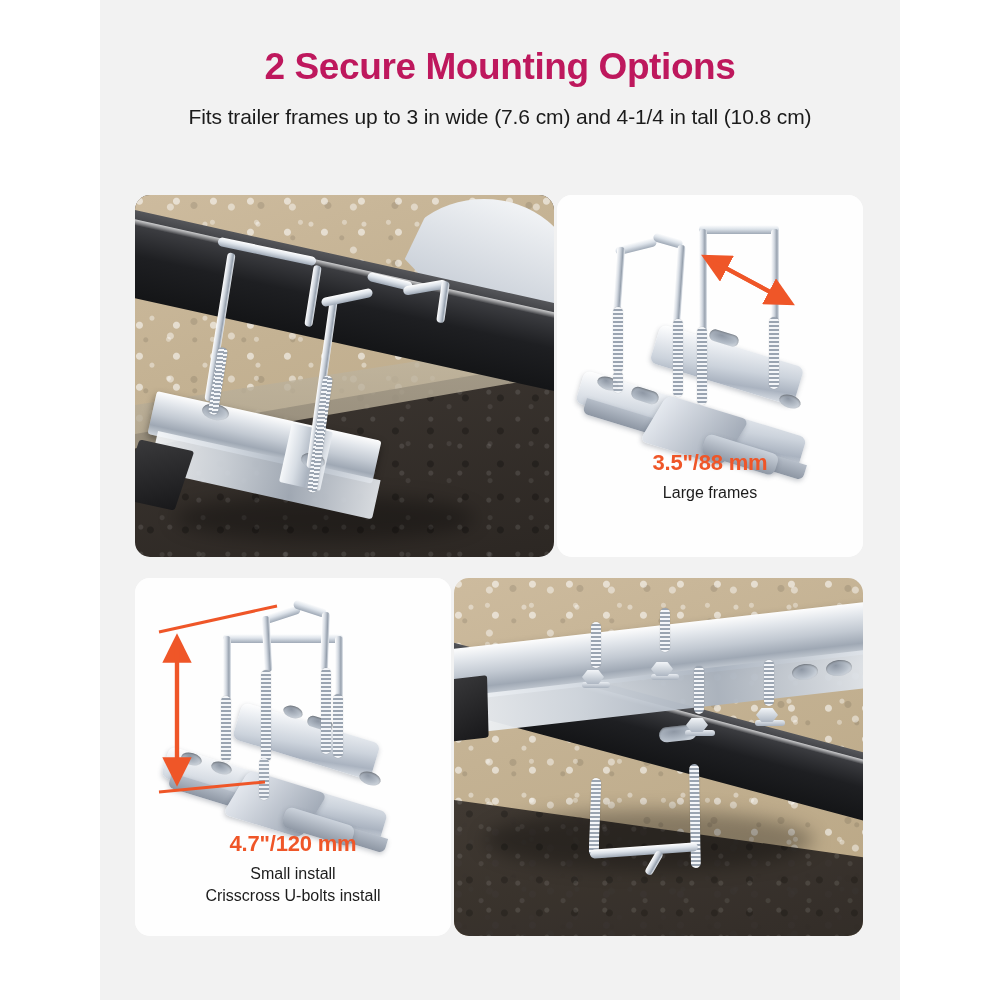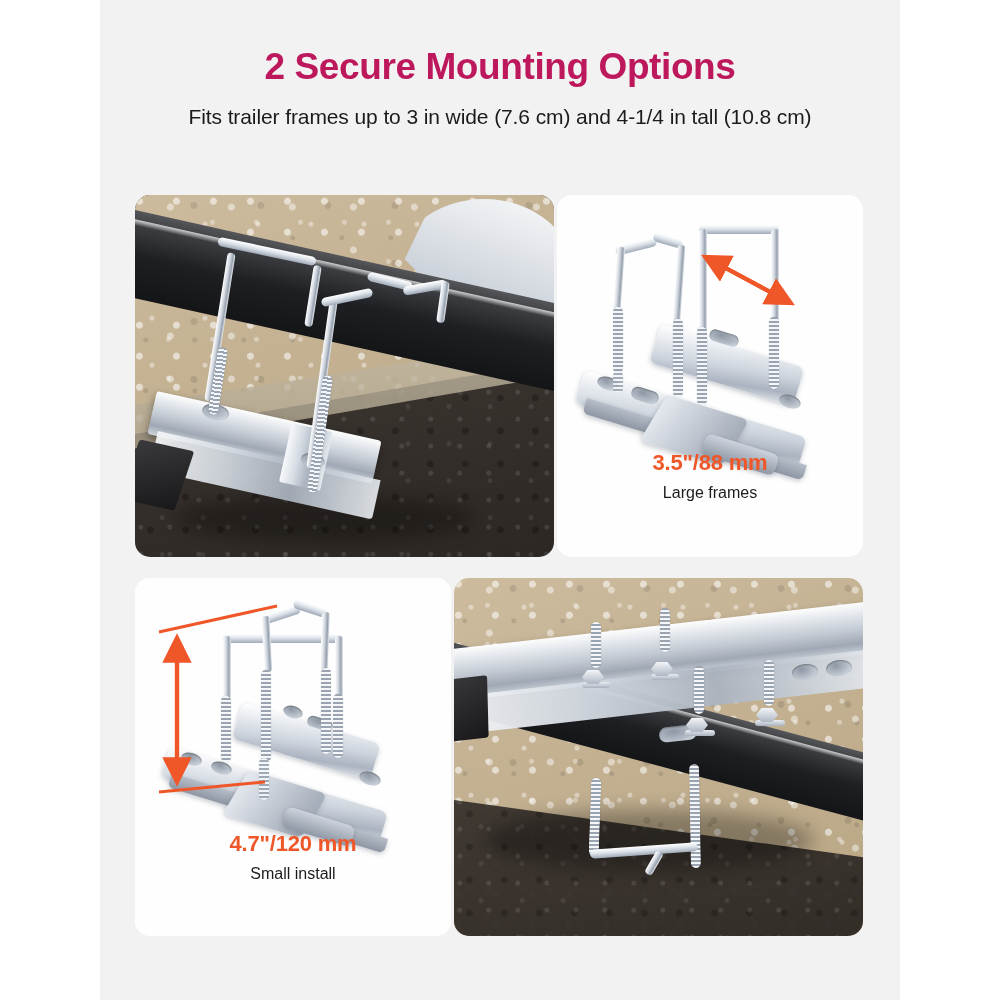--- a/index.html
+++ b/index.html
@@ -283,20 +283,21 @@
           <line x1="6" y1="188" x2="112" y2="178" stroke="#ef5628" stroke-width="3"></line>
           <line x1="24" y1="176" x2="24" y2="36" stroke="#ef5628" stroke-width="4.2" marker-end="url(#ahUp)"></line>
           <line x1="24" y1="36" x2="24" y2="176" stroke="#ef5628" stroke-width="4.2" marker-end="url(#ahDn)"></line>
         </svg>
       </div>
     </div>
 
     <div class="cap" style="top:253px;">
       <p class="cap-size" style="color:#ef5628;">4.7"/120 mm</p>
       <p class="cap-line">Small install</p>
+      <p class="cap-line">Crisscross U-bolts install</p>
     </div>
   </div>
 
   <div class="panel p-br">
     <div class="scene">
       <div class="ground gravel"></div>
       <div class="ground asphalt" style="clip-path:polygon(0 62%,100% 78%,100% 100%,0 100%);opacity:.95"></div>
       <div class="shadow-soft" style="left:30px;top:232px;width:330px;height:60px;"></div>
 
       <div class="beam-dark" style="left:-10px;top:62px;width:470px;height:66px;transform:rotate(15deg);transform-origin:left top;border-radius:3px;">

